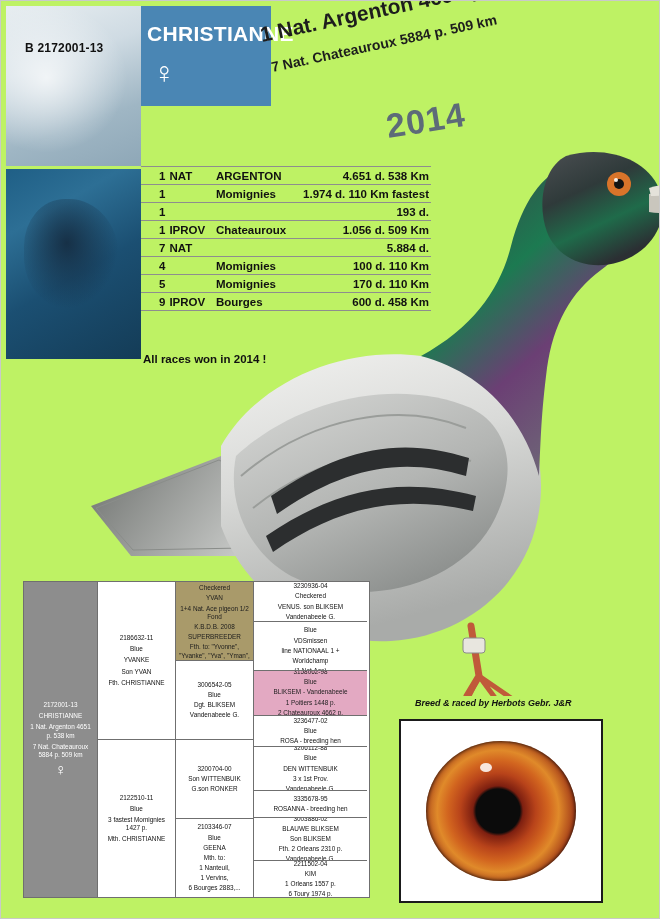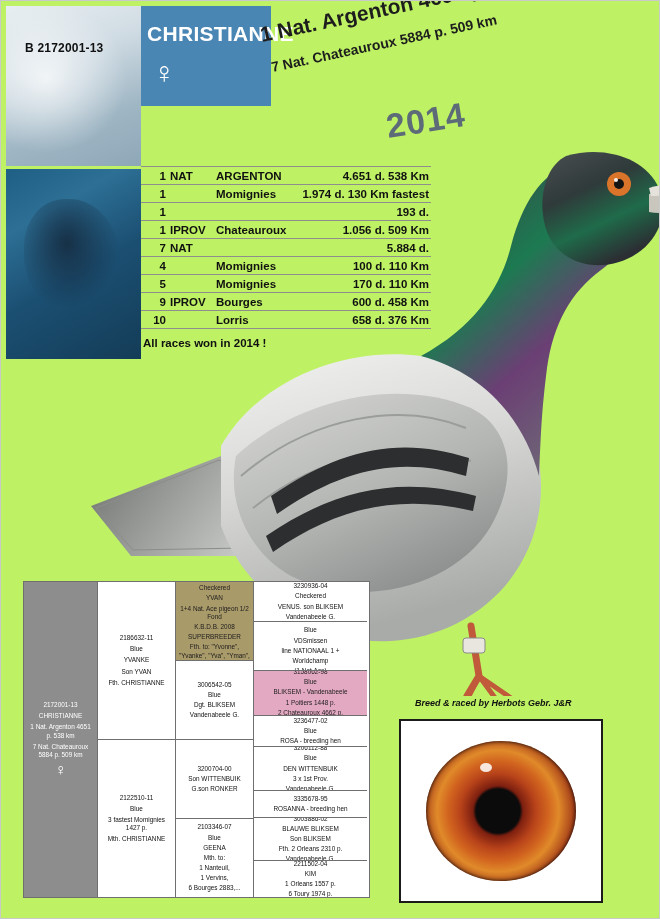--- a/index.html
+++ b/index.html
@@ -80,21 +80,21 @@
   .results td{
     padding:2.5px 2px;border-bottom:1px solid #8e8e8e;
     white-space:nowrap;
   }
   .results tr:first-child td{border-top:1px solid #8e8e8e;}
   .c-rank{width:26px;text-align:right;padding-right:8px;font-weight:bold;}
   .c-kind{width:44px;font-weight:bold;}
   .c-race{width:86px;font-weight:bold;margin-left:24px;}
   .c-res{font-weight:bold;text-align:right;}
   .allraces{
-    position:absolute;left:142px;top:336px;
+    position:absolute;left:142px;top:352px;
     font-size:11.5px;font-weight:bold;color:#111;
   }
 
   
   .bird{position:absolute;left:70px;top:55px;width:590px;height:640px;pointer-events:none;}
 
   
   .ped{
     position:absolute;left:22px;top:580px;width:345px;height:315px;
     border:1px solid #6f6f6f;background:#ffffff;
@@ -228,21 +228,21 @@
       <tr>
         <td class="c-rank">1</td>
         <td class="c-kind">NAT</td>
         <td class="c-race">ARGENTON</td>
         <td class="c-res">4.651 d.  538 Km</td>
       </tr>
       <tr>
         <td class="c-rank">1</td>
         <td class="c-kind"></td>
         <td class="c-race">Momignies</td>
-        <td class="c-res">1.974 d.  130 Km fastest</td>
+        <td class="c-res">1.974 d.  110 Km fastest</td>
       </tr>
       <tr>
         <td class="c-rank">1</td>
         <td class="c-kind"></td>
         <td class="c-race"></td>
         <td class="c-res">193 d.</td>
       </tr>
       <tr>
         <td class="c-rank">1</td>
         <td class="c-kind">IPROV</td>
@@ -265,26 +265,20 @@
         <td class="c-rank">5</td>
         <td class="c-kind"></td>
         <td class="c-race">Momignies</td>
         <td class="c-res">170 d.  110 Km</td>
       </tr>
       <tr>
         <td class="c-rank">9</td>
         <td class="c-kind">IPROV</td>
         <td class="c-race">Bourges</td>
         <td class="c-res">600 d.  458 Km</td>
-      </tr>
-      <tr>
-        <td class="c-rank">10</td>
-        <td class="c-kind"></td>
-        <td class="c-race">Lorris</td>
-        <td class="c-res">658 d.  376 Km</td>
       </tr>
     </tbody>
   </table>
   <div class="allraces">All races won in 2014 !</div>
 
   <div class="ped">
 
     <div class="pcol col1">
       <div class="pcell c1" style="flex:1;display:flex;flex-direction:column;justify-content:center;gap:3px;">
         <div>2172001-13</div>

